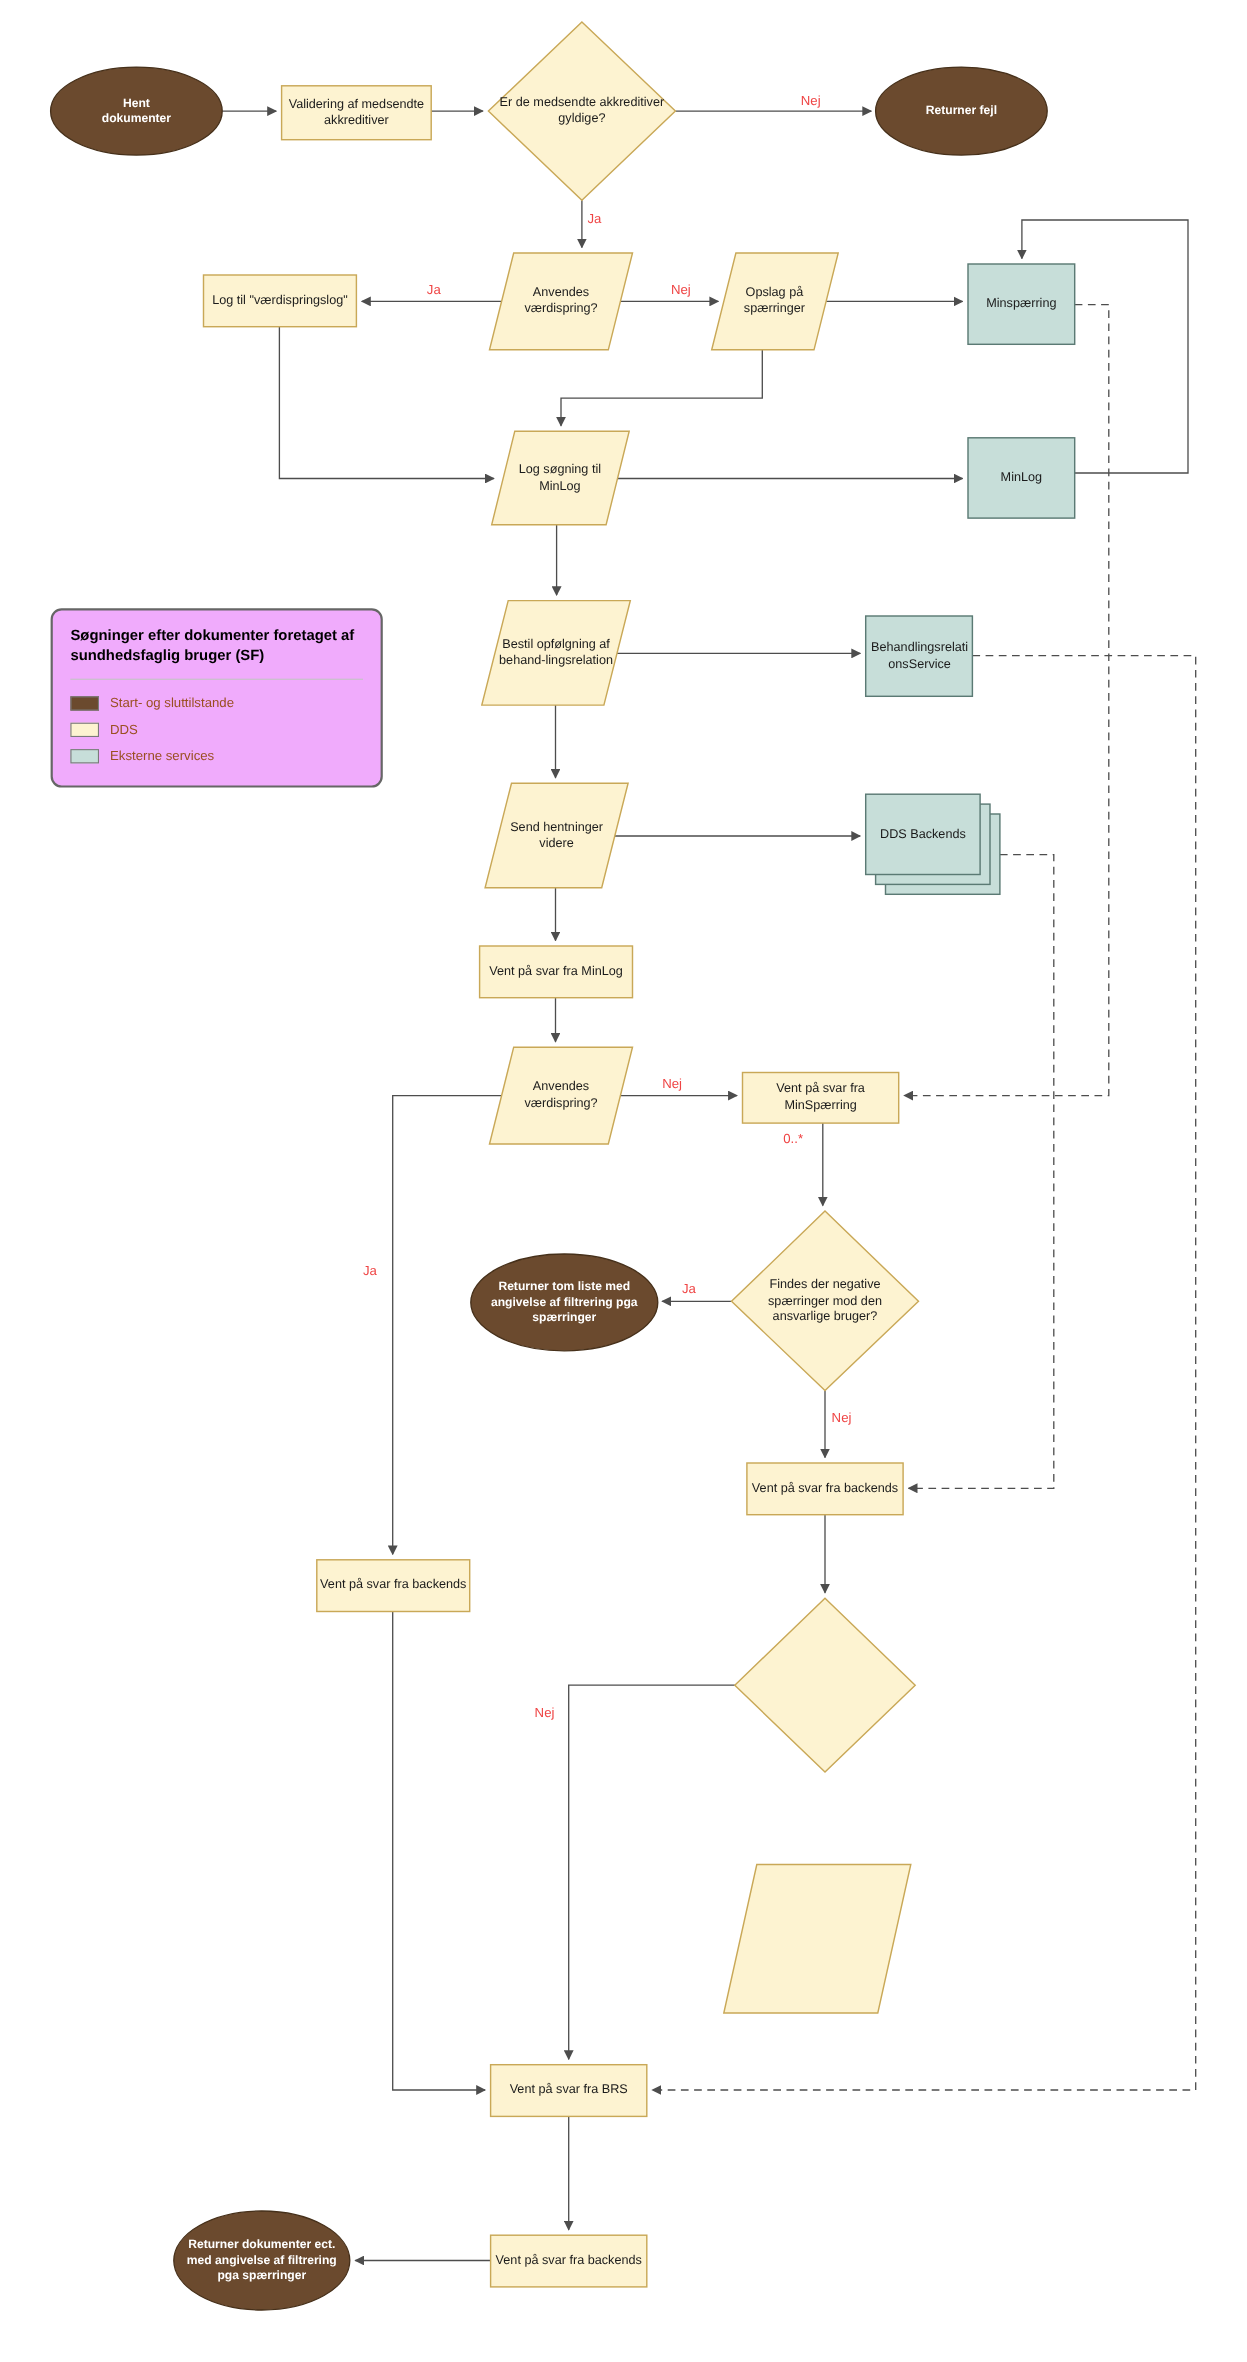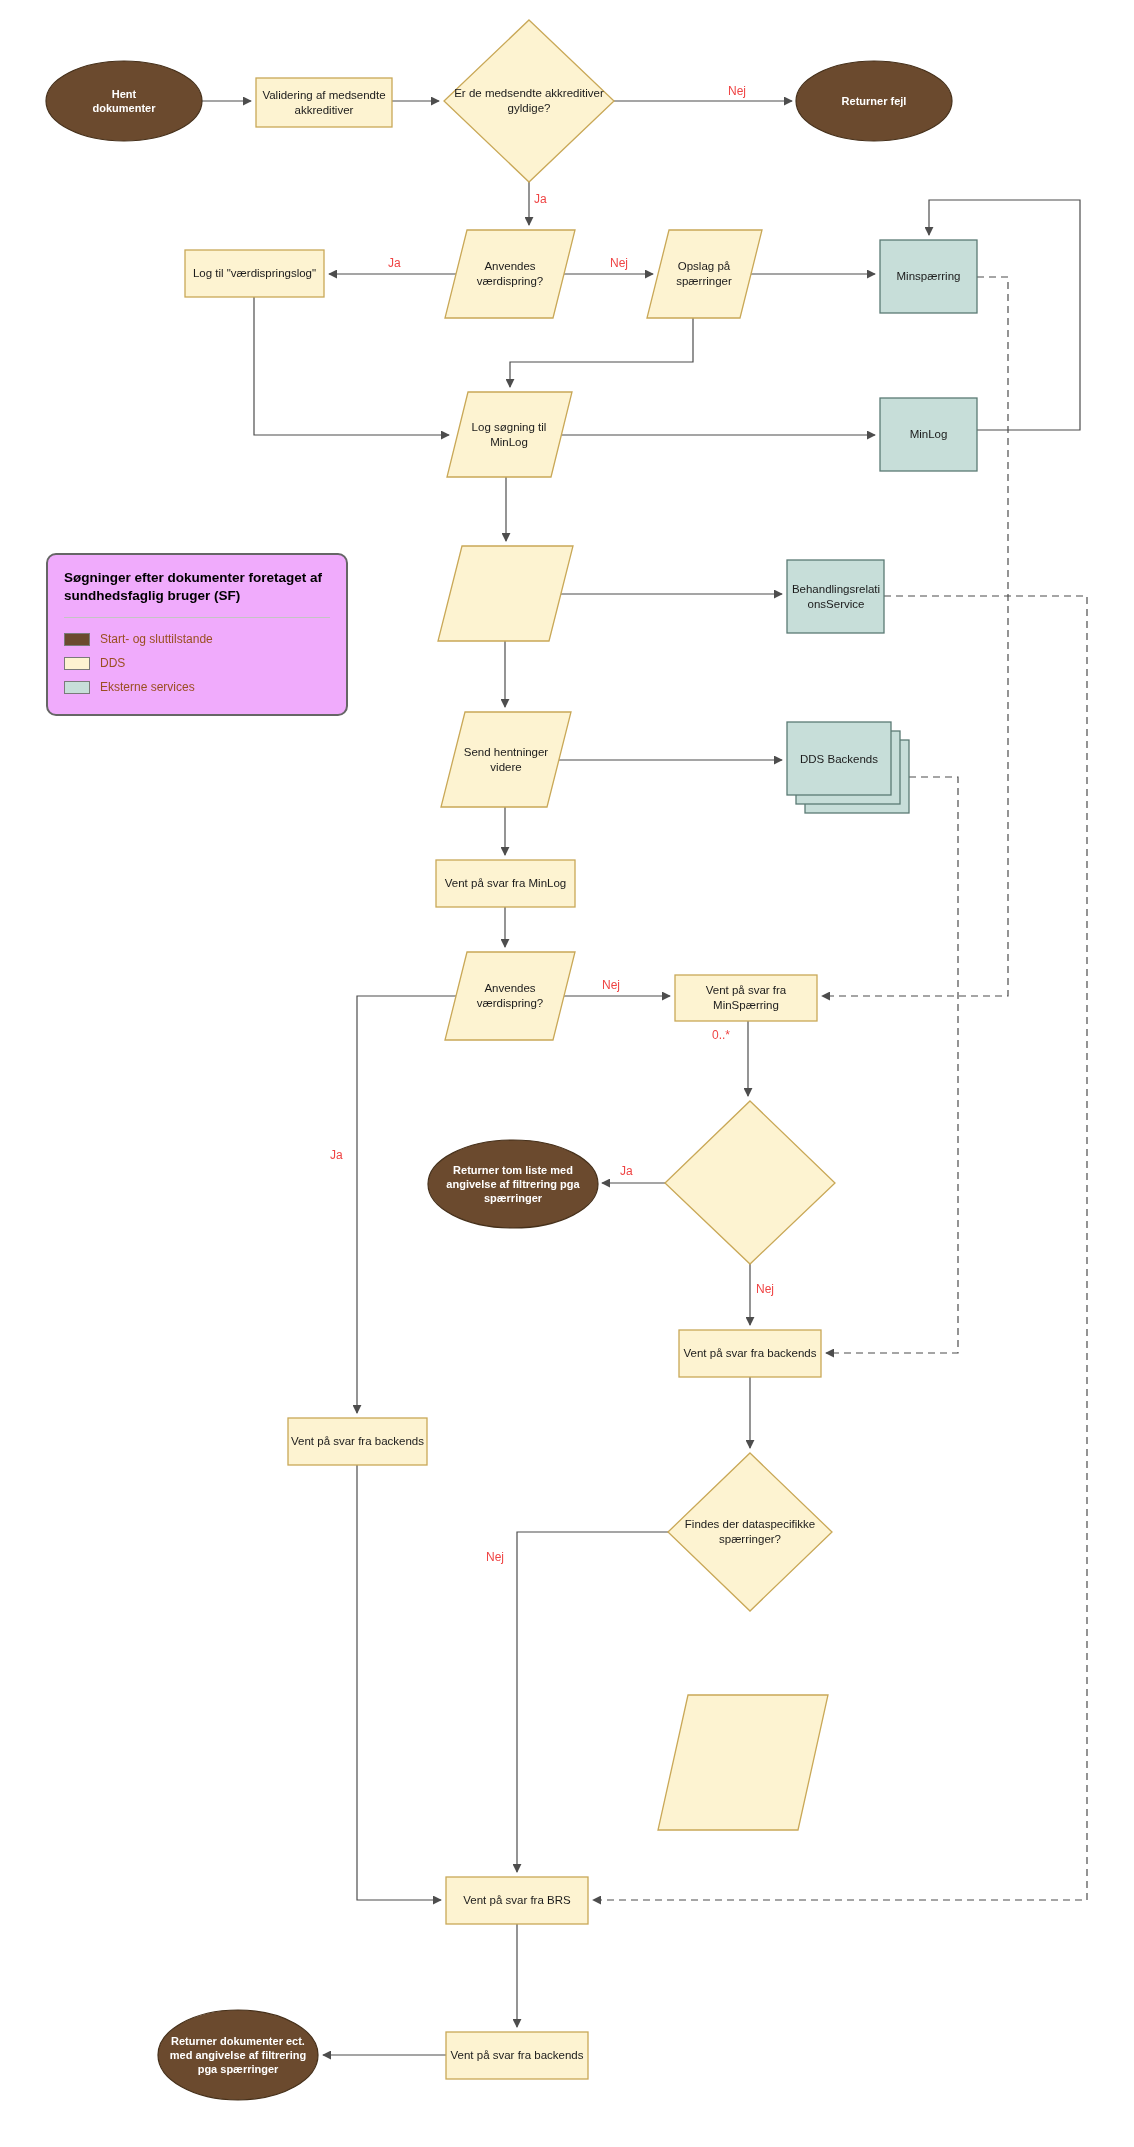--- a/index.html
+++ b/index.html
@@ -110,30 +110,31 @@
   <div class="lbl terminal-lbl" style="left:84px;top:76px;width:80px;height:50px;">Hent dokumenter</div>
   <div class="lbl" style="left:258px;top:79px;width:132px;height:47px;">Validering af medsendte akkreditiver</div>
   <div class="lbl" style="left:454px;top:61px;width:150px;height:80px;">Er de medsendte akkreditiver gyldige?</div>
   <div class="lbl terminal-lbl" style="left:804px;top:76px;width:140px;height:50px;">Returner fejl</div>
   <div class="lbl" style="left:450px;top:240px;width:120px;height:68px;">Anvendes værdispring?</div>
   <div class="lbl" style="left:187px;top:251px;width:135px;height:45px;">Log til "værdispringslog"</div>
   <div class="lbl" style="left:654px;top:240px;width:100px;height:68px;">Opslag på spærringer</div>
   <div class="lbl" style="left:882px;top:241px;width:93px;height:71px;">Minspærring</div>
   <div class="lbl" style="left:454px;top:400px;width:110px;height:70px;">Log søgning til MinLog</div>
   <div class="lbl" style="left:882px;top:399px;width:93px;height:71px;">MinLog</div>
+  <div class="lbl" style="left:448px;top:550px;width:115px;height:88px;">Bestil opfølgning af behand-lingsrelation</div>
   <div class="lbl breakall" style="left:790px;top:561px;width:92px;height:71px;">BehandlingsrelationsService</div>
   <div class="lbl" style="left:451px;top:716px;width:110px;height:88px;">Send hentninger videre</div>
   <div class="lbl" style="left:799px;top:726px;width:80px;height:66px;">DDS Backends</div>
   <div class="lbl" style="left:438px;top:861px;width:135px;height:45px;">Vent på svar fra MinLog</div>
   <div class="lbl" style="left:450px;top:962px;width:120px;height:68px;">Anvendes værdispring?</div>
   <div class="lbl" style="left:677px;top:976px;width:138px;height:44px;">Vent på svar fra MinSpærring</div>
+  <div class="lbl" style="left:675px;top:1140px;width:150px;height:86px;">Findes der negative spærringer mod den ansvarlige bruger?</div>
   <div class="lbl terminal-lbl" style="left:433px;top:1150px;width:160px;height:68px;">Returner tom liste med angivelse af filtrering pga spærringer</div>
   <div class="lbl" style="left:681px;top:1331px;width:138px;height:45px;">Vent på svar fra backends</div>
   <div class="lbl" style="left:290px;top:1419px;width:135px;height:45px;">Vent på svar fra backends</div>
-  <div class="lbl" style="left:675px;top:1495px;width:150px;height:74px;">Findes der dataspecifikke spærringer?</div>
   <div class="lbl" style="left:448px;top:1878px;width:138px;height:45px;">Vent på svar fra BRS</div>
   <div class="lbl" style="left:448px;top:2033px;width:138px;height:45px;">Vent på svar fra backends</div>
   <div class="lbl terminal-lbl" style="left:163px;top:2018px;width:150px;height:74px;">Returner dokumenter ect. med angivelse af filtrering pga spærringer</div>
 
   <div class="elbl" style="left:728px;top:84px;">Nej</div>
   <div class="elbl" style="left:534px;top:192px;">Ja</div>
   <div class="elbl" style="left:388px;top:256px;">Ja</div>
   <div class="elbl" style="left:610px;top:256px;">Nej</div>
   <div class="elbl" style="left:602px;top:978px;">Nej</div>
   <div class="elbl" style="left:330px;top:1148px;">Ja</div>

